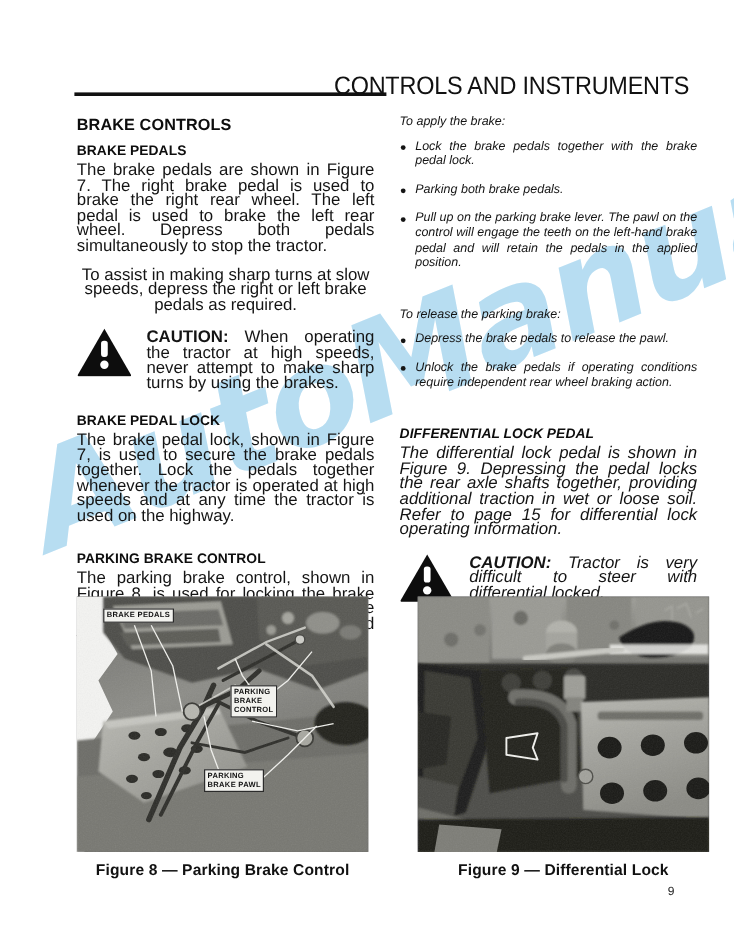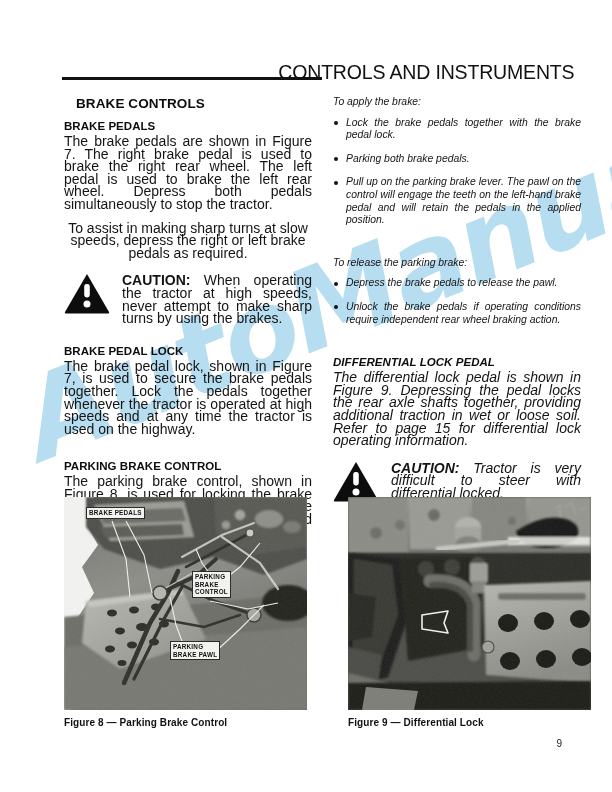--- a/index.html
+++ b/index.html
@@ -81,21 +81,21 @@
     top: 96px;
     width: 248px;
     z-index: 10;
   }
   .col-left  { left: 64px; }
   .col-right { left: 333px; font-style: italic; }
 
   h1.sec {
     font-size: 13.5px;
     font-weight: bold;
-    margin: 0 0 9px 12px;
+    margin: 0 0 9px 0;
     letter-spacing: 0.1px;
     color: #0d0d0d;
   }
   h2.sub {
     font-size: 11.5px;
     font-weight: bold;
     margin: 0 0 3px 0;
     letter-spacing: 0.05px;
     color: #0d0d0d;
   }
@@ -177,24 +177,25 @@
   .fig-right { left: 348px; top: 497px; width: 243px; }
   .fig-img {
     position: relative;
     width: 100%;
     height: 213px;
     overflow: hidden;
     background: #8a8a8a;
   }
   .fig-caption {
     margin-top: 7px;
-    font-size: 10px;
+    font-size: 13px;
     font-weight: bold;
     color: #111;
     letter-spacing: 0.1px;
+    text-align: center;
   }
 
   
   .photo-label {
     position: absolute;
     background: #f2f2ee;
     border: 1px solid #2b2b2b;
     color: #111;
     font-size: 6.3px;
     font-weight: bold;

